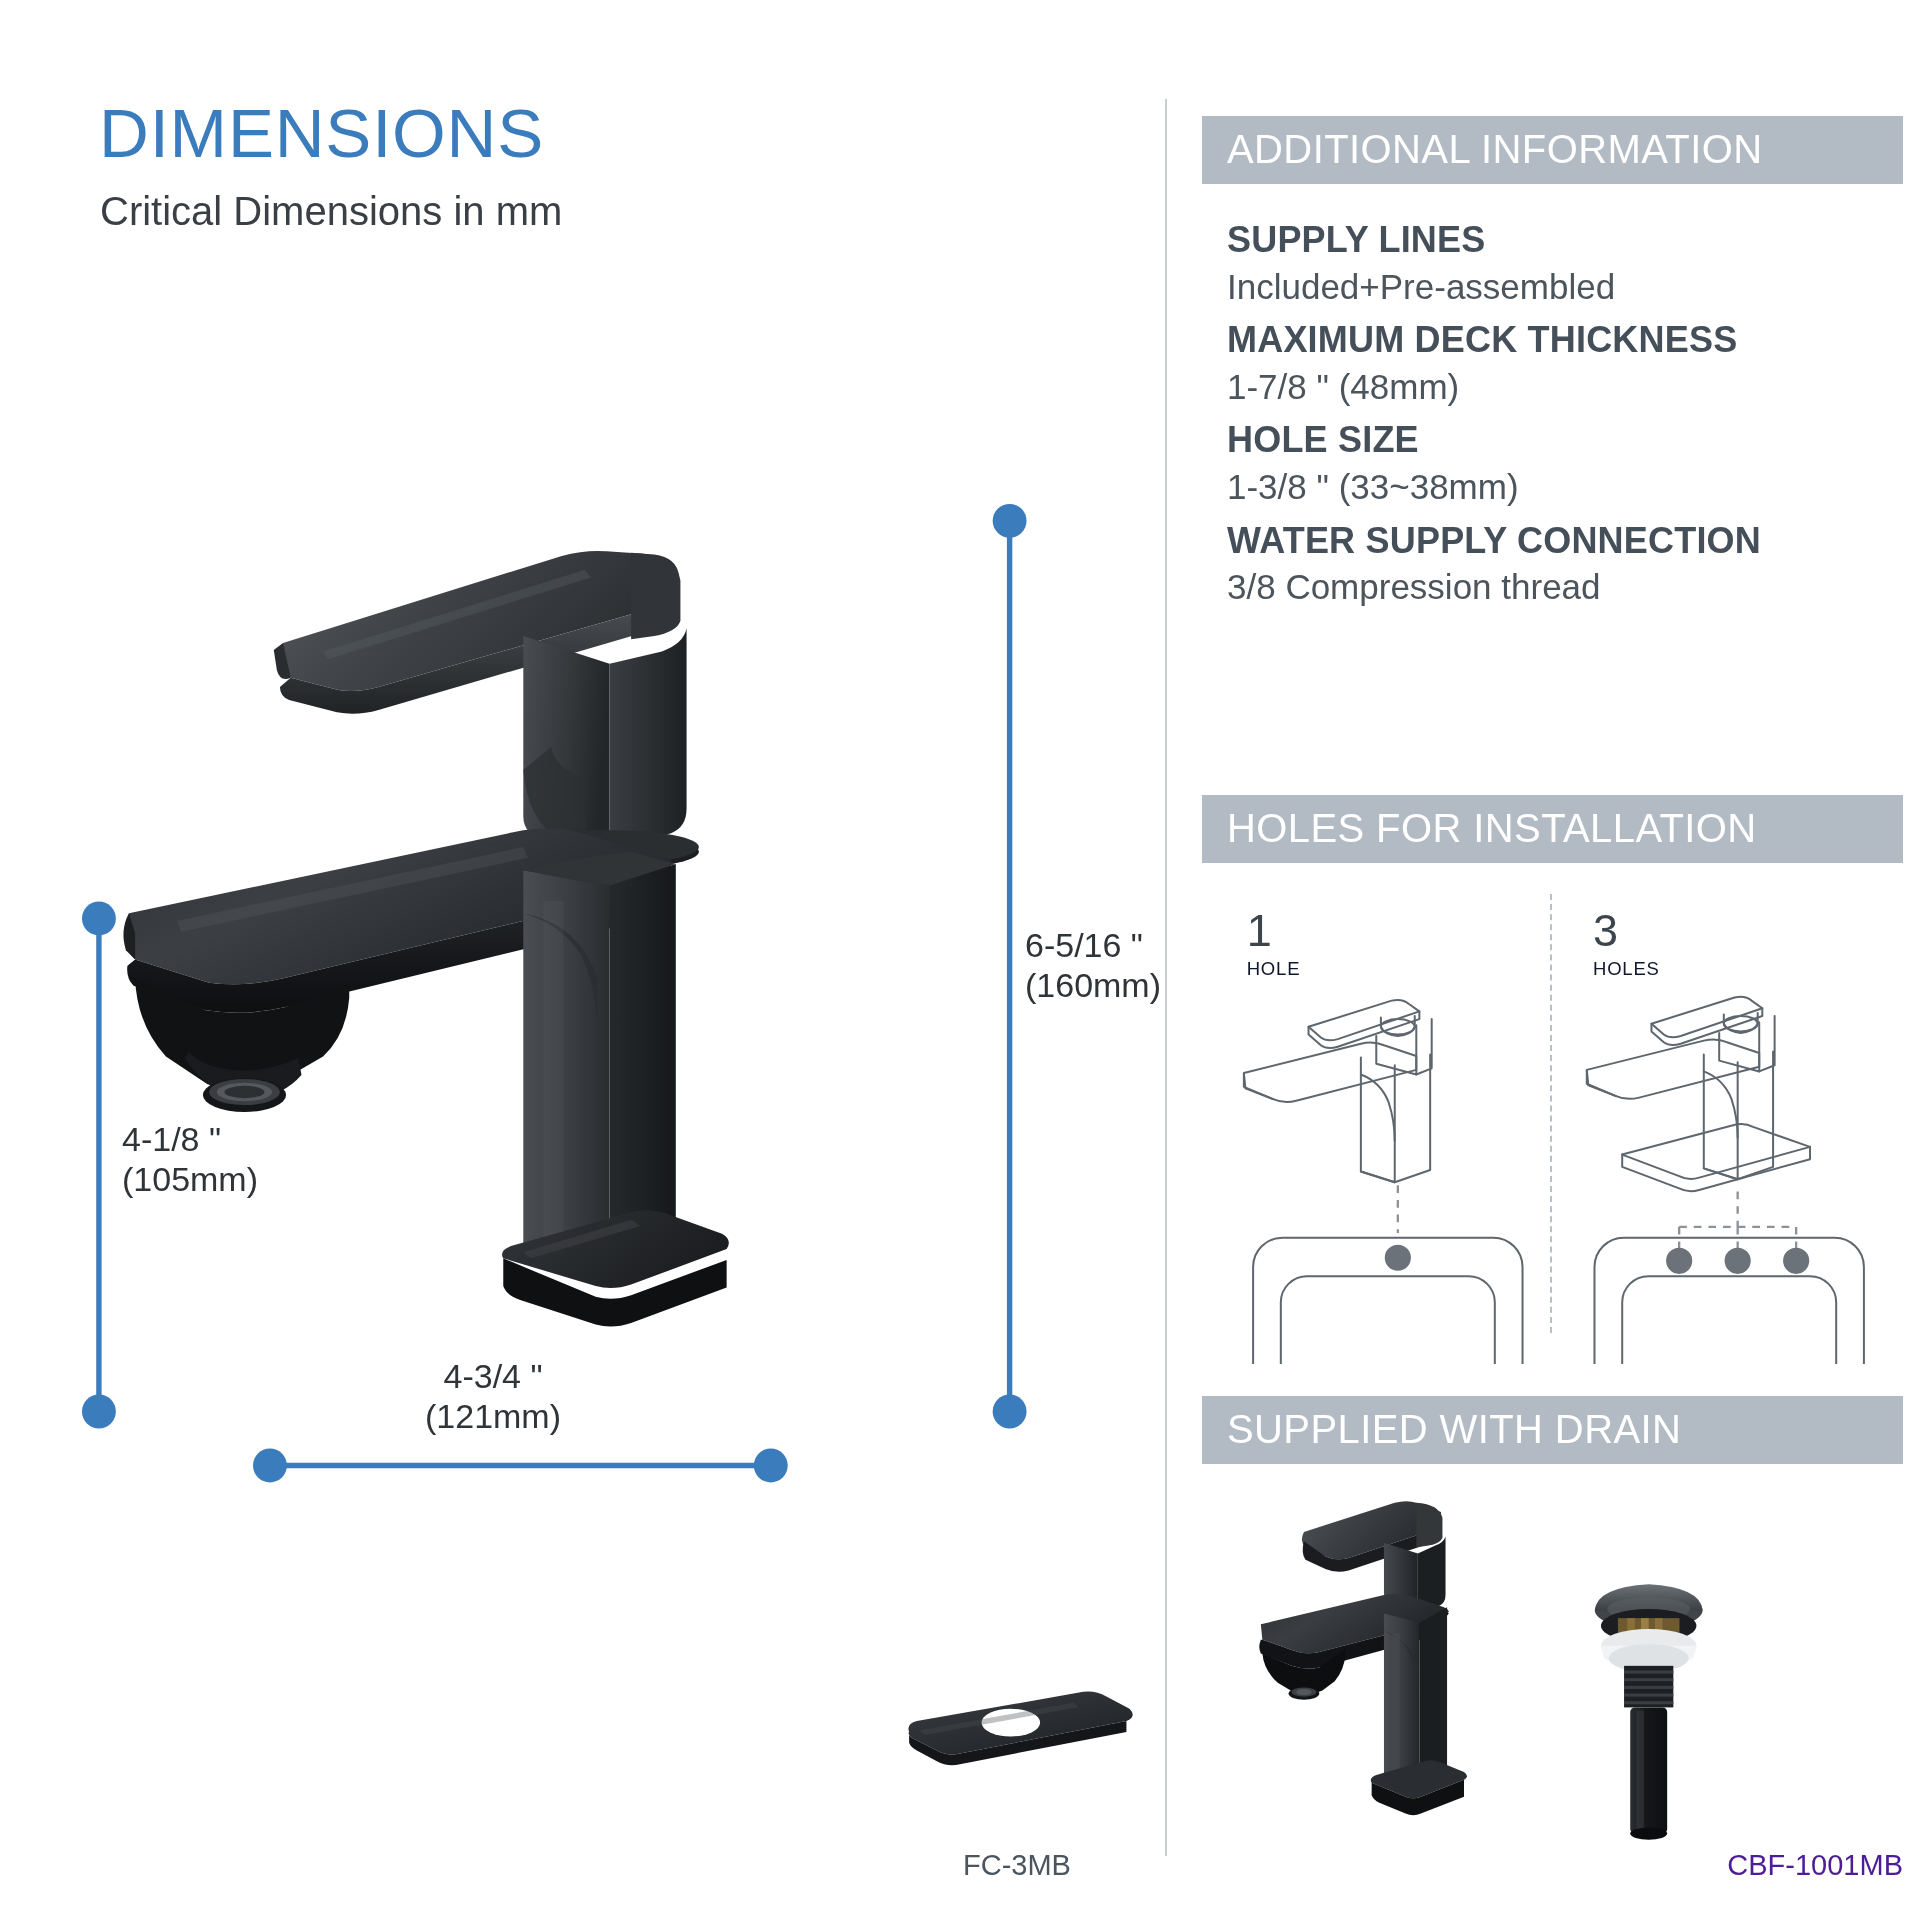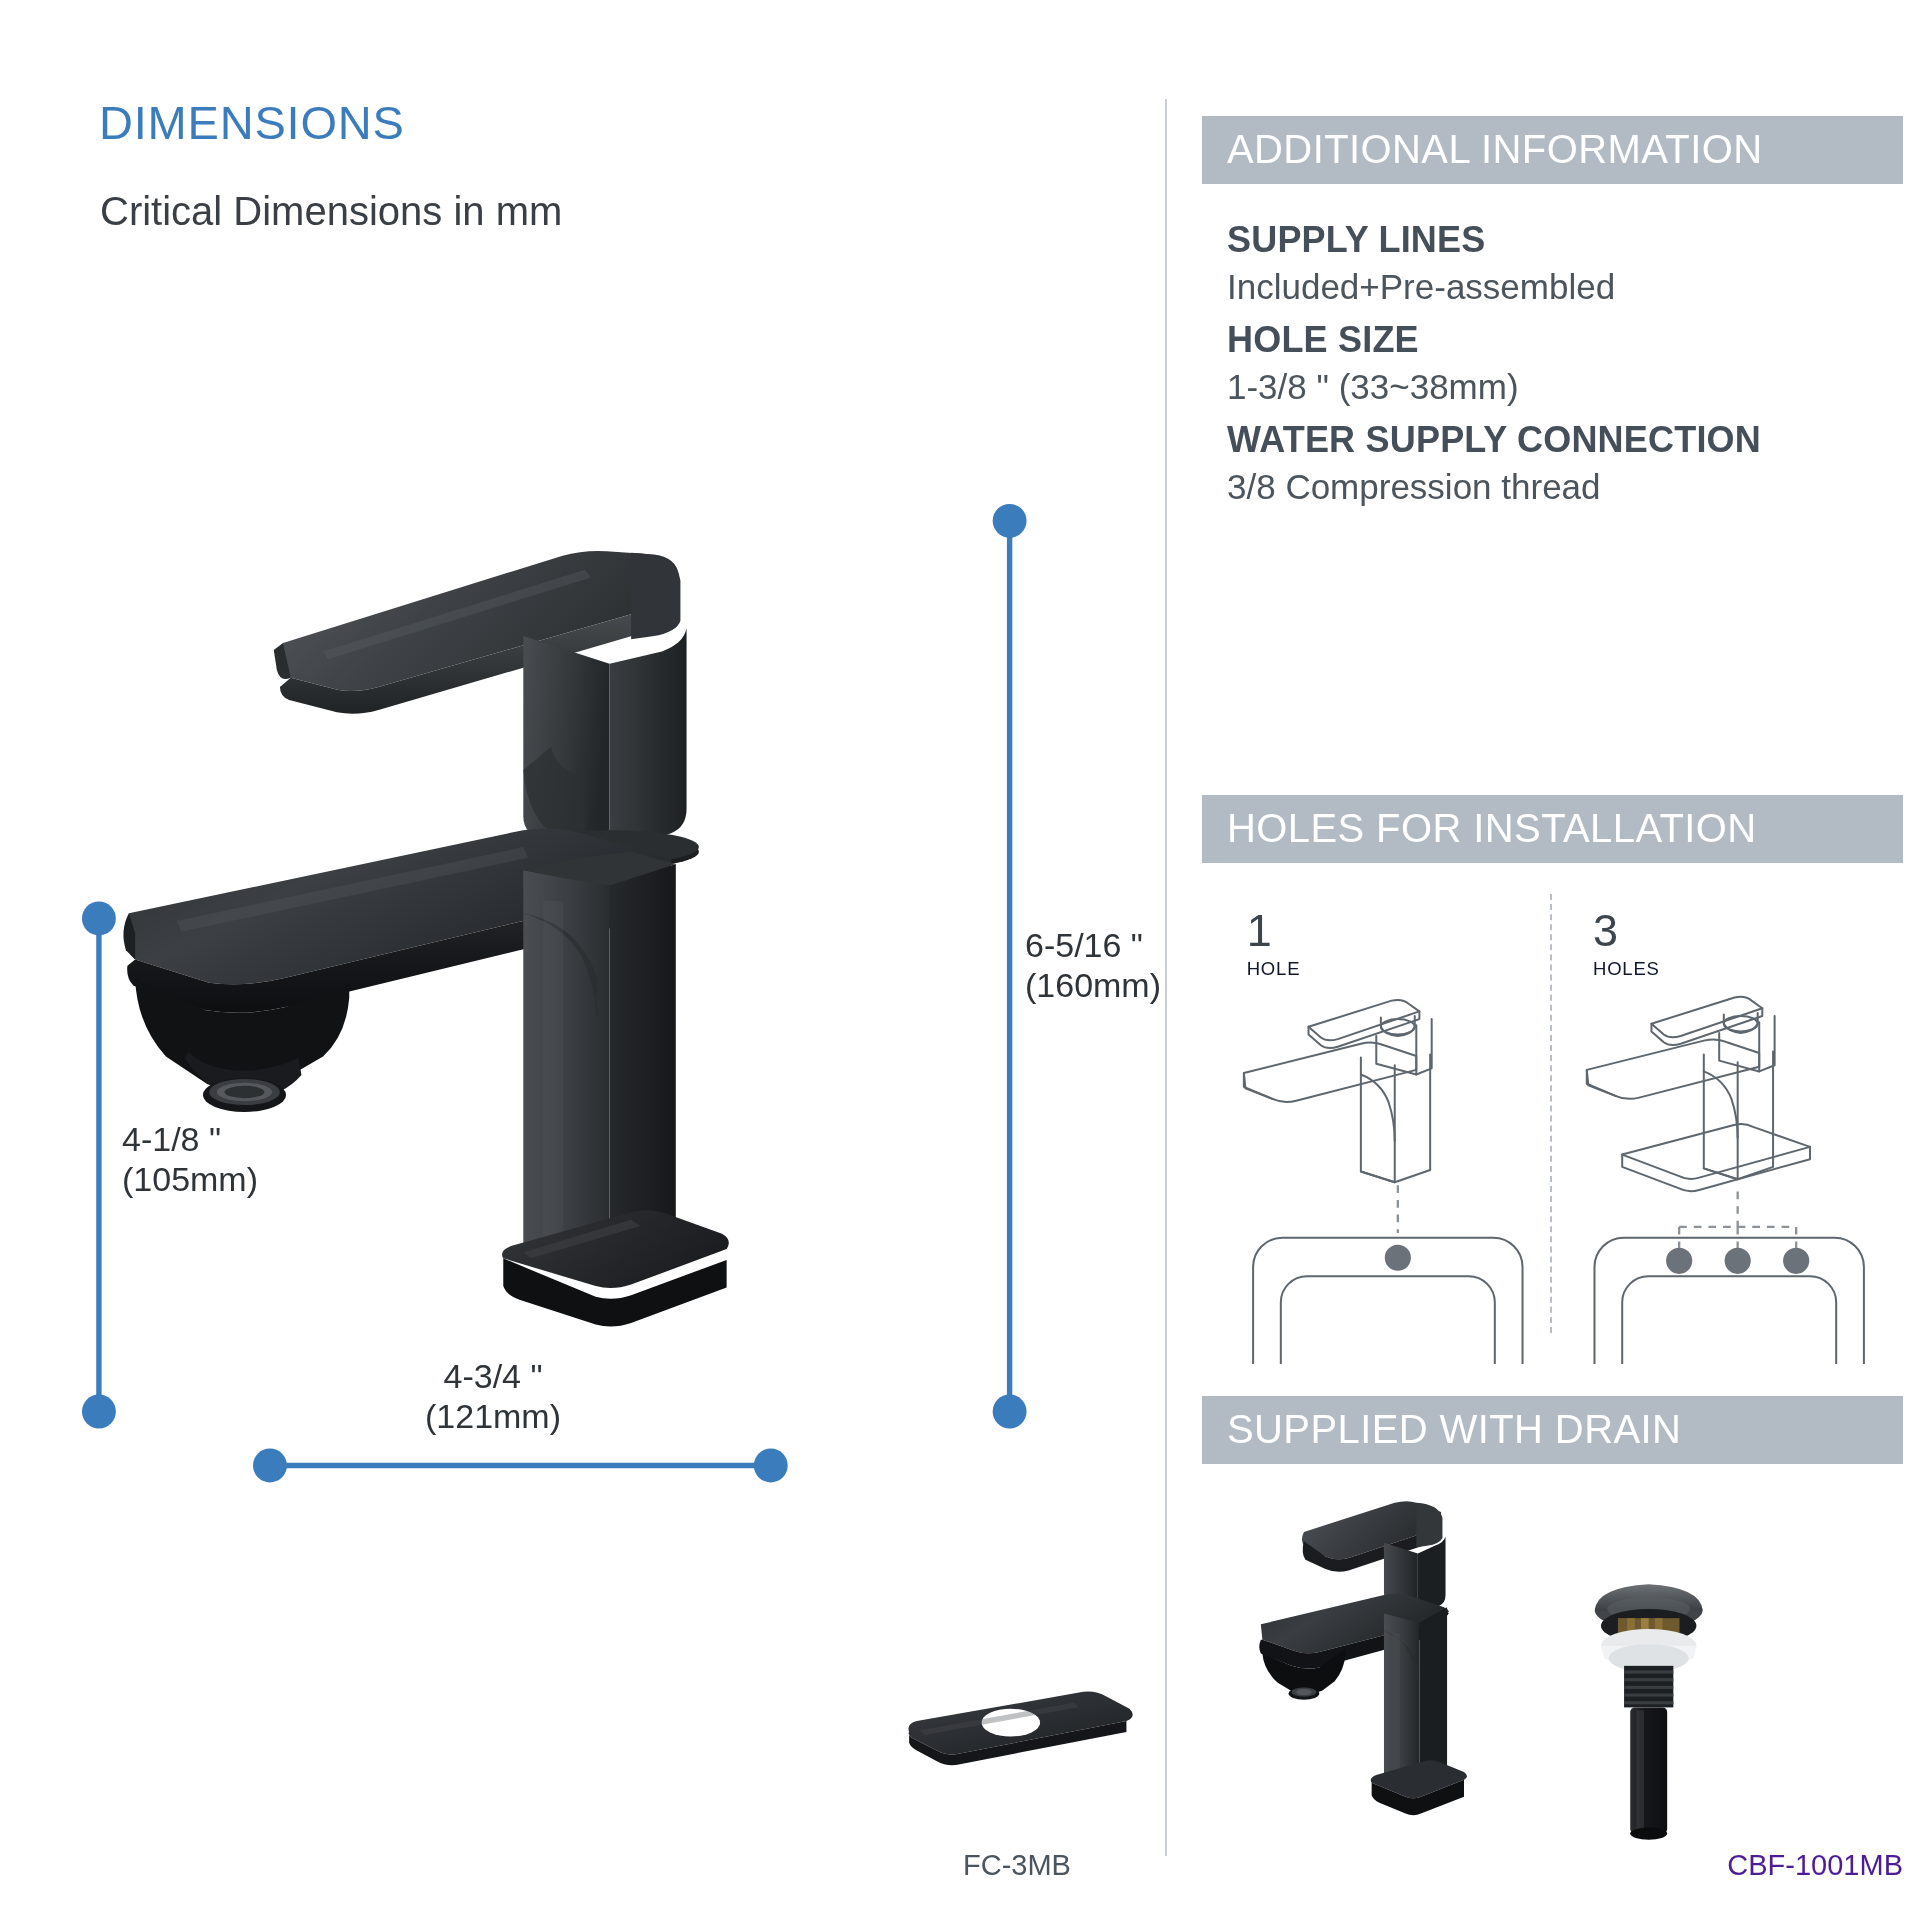--- a/index.html
+++ b/index.html
@@ -18,21 +18,21 @@
   
   #left-panel {
     position: absolute;
     left: 0; top: 0;
     width: 1164px; height: 1926px;
   }
 
   #page-title {
     position: absolute;
     left: 99px; top: 99px;
-    font-size: 47px;
+    font-size: 69px;
     font-weight: 400;
     letter-spacing: 0.8px;
     color: #3b7cbd;
     line-height: 1;
     white-space: nowrap;
   }
   #page-subtitle {
     position: absolute;
     left: 100px; top: 191px;
     font-size: 40px;
@@ -367,20 +367,24 @@
 
 <div id="right-panel">
 
   <div id="additional-information-section">
     <div class="section-banner">ADDITIONAL INFORMATION</div>
 
     <ul id="spec-list">
       <li class="spec-item">
         <div class="spec-term">SUPPLY LINES</div>
         <div class="spec-value">Included+Pre-assembled</div>
+      </li>
+      <li class="spec-item">
+        <div class="spec-term">MAXIMUM DECK THICKNESS</div>
+        <div class="spec-value">1-7/8 " (48mm)</div>
       </li>
       <li class="spec-item">
         <div class="spec-term">HOLE SIZE</div>
         <div class="spec-value">1-3/8 " (33~38mm)</div>
       </li>
       <li class="spec-item">
         <div class="spec-term">WATER SUPPLY CONNECTION</div>
         <div class="spec-value">3/8 Compression thread</div>
       </li>
     </ul>

